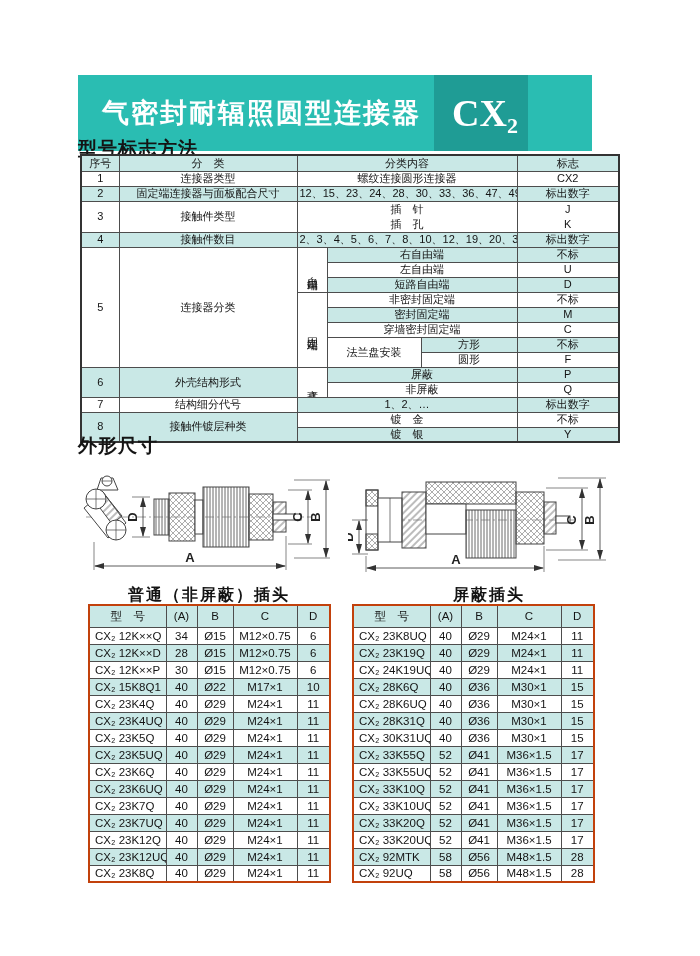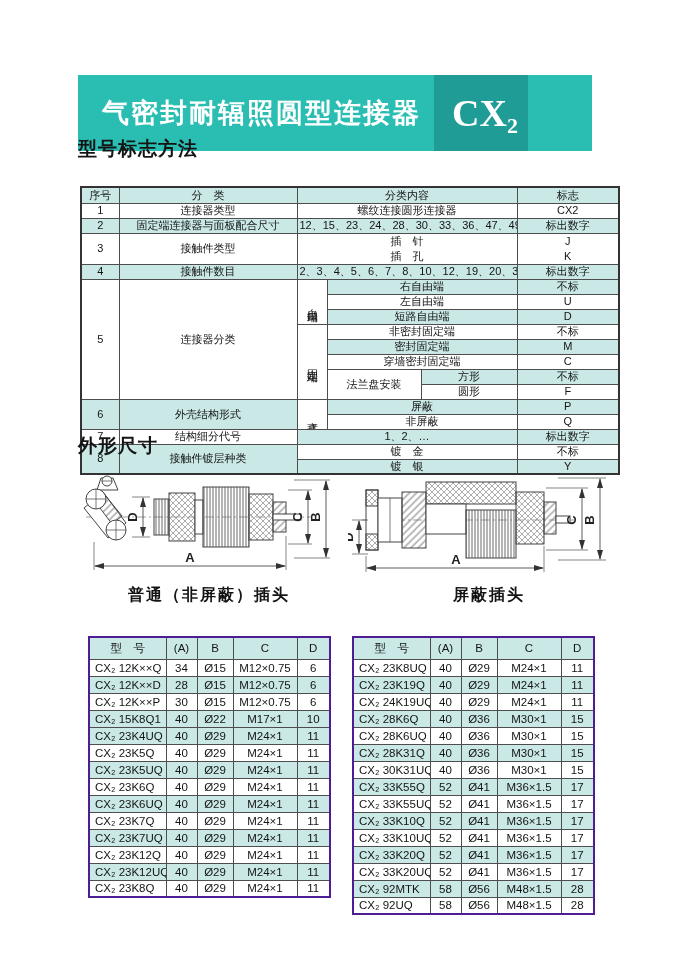--- a/index.html
+++ b/index.html
@@ -19,21 +19,21 @@
     display:flex;align-items:center;justify-content:center;padding-left:8px;}
   .logo-main{font-family:"Liberation Serif","DejaVu Serif",serif;font-weight:bold;font-size:38px;color:#fff;line-height:1;}
   .logo-sub{font-family:"Liberation Serif","DejaVu Serif",serif;font-weight:bold;font-size:22px;color:#fff;
     align-self:flex-end;margin-bottom:14px;line-height:1;}
 
   
   .sec-title{position:absolute;left:78px;font-size:19px;font-weight:bold;letter-spacing:1px;}
   .sec-1{top:136px;} .sec-2{top:433px;}
 
   
-  table{border-collapse:collapse;table-layout:fixed;margin-top:32px;}
+  table{border-collapse:collapse;table-layout:fixed;}
   .spec{position:absolute;left:80px;top:154px;width:538px;font-size:11px;line-height:1.15;}
   .spec td,.spec th{border:1px solid var(--border);text-align:center;vertical-align:middle;padding:0 2px;
     overflow:hidden;white-space:nowrap;}
   .spec{border:2px solid #333;}
   .spec th{font-weight:normal;background:var(--row-cyan);height:16px;}
   .spec tr{height:15px;}
   .spec tr.b30{height:30px;}
   .spec td.c{background:var(--row-cyan);}
   .vt{writing-mode:vertical-lr;text-orientation:upright;margin:0 auto;letter-spacing:1px;line-height:1;}
   .two-line div{height:15px;line-height:15px;}
@@ -41,21 +41,21 @@
   
   .drawing{position:absolute;}
   .draw-left{left:80px;top:470px;}
   .draw-right{left:348px;top:468px;}
   .draw-caption{position:absolute;top:585px;text-align:center;font-size:16px;font-weight:bold;letter-spacing:2px;}
   .cap-left{left:80px;width:258px;}
   .cap-right{left:348px;width:282px;}
   svg text.dim{font-size:13px;font-weight:600;fill:#222;font-family:"Liberation Sans","DejaVu Sans",sans-serif;}
 
   
-  .plug{position:absolute;top:604px;width:241px;font-size:11.5px;border:2px solid #4c1d95;}
+  .plug{position:absolute;top:604px;width:241px;font-size:11.5px;border:2px solid #c2410c;}
   .plug-left{left:88px;} .plug-right{left:352px;}
   .plug th{border:1px solid var(--border);background:var(--row-cyan);height:22px;font-weight:normal;text-align:center;}
   .plug td{border:1px solid var(--border);height:17px;text-align:center;padding:0 1px;white-space:nowrap;overflow:hidden;}
   .plug td.model{text-align:left;padding-left:5px;}
   .plug tr.alt td{background:var(--row-cyan);}
 </style>
 </head>
 <body>
 
 <svg width="0" height="0" style="position:absolute" aria-hidden="true">
@@ -332,20 +332,27 @@
           <td>M12×0.75</td>
           <td>6</td>
         </tr>
         <tr class="alt">
           <td class="model">CX₂ 15K8Q1</td>
           <td>40</td>
           <td>Ø22</td>
           <td>M17×1</td>
           <td>10</td>
         </tr>
+        <tr>
+          <td class="model">CX₂ 23K4Q</td>
+          <td>40</td>
+          <td>Ø29</td>
+          <td>M24×1</td>
+          <td>11</td>
+        </tr>
         <tr class="alt">
           <td class="model">CX₂ 23K4UQ</td>
           <td>40</td>
           <td>Ø29</td>
           <td>M24×1</td>
           <td>11</td>
         </tr>
         <tr>
           <td class="model">CX₂ 23K5Q</td>
           <td>40</td>

